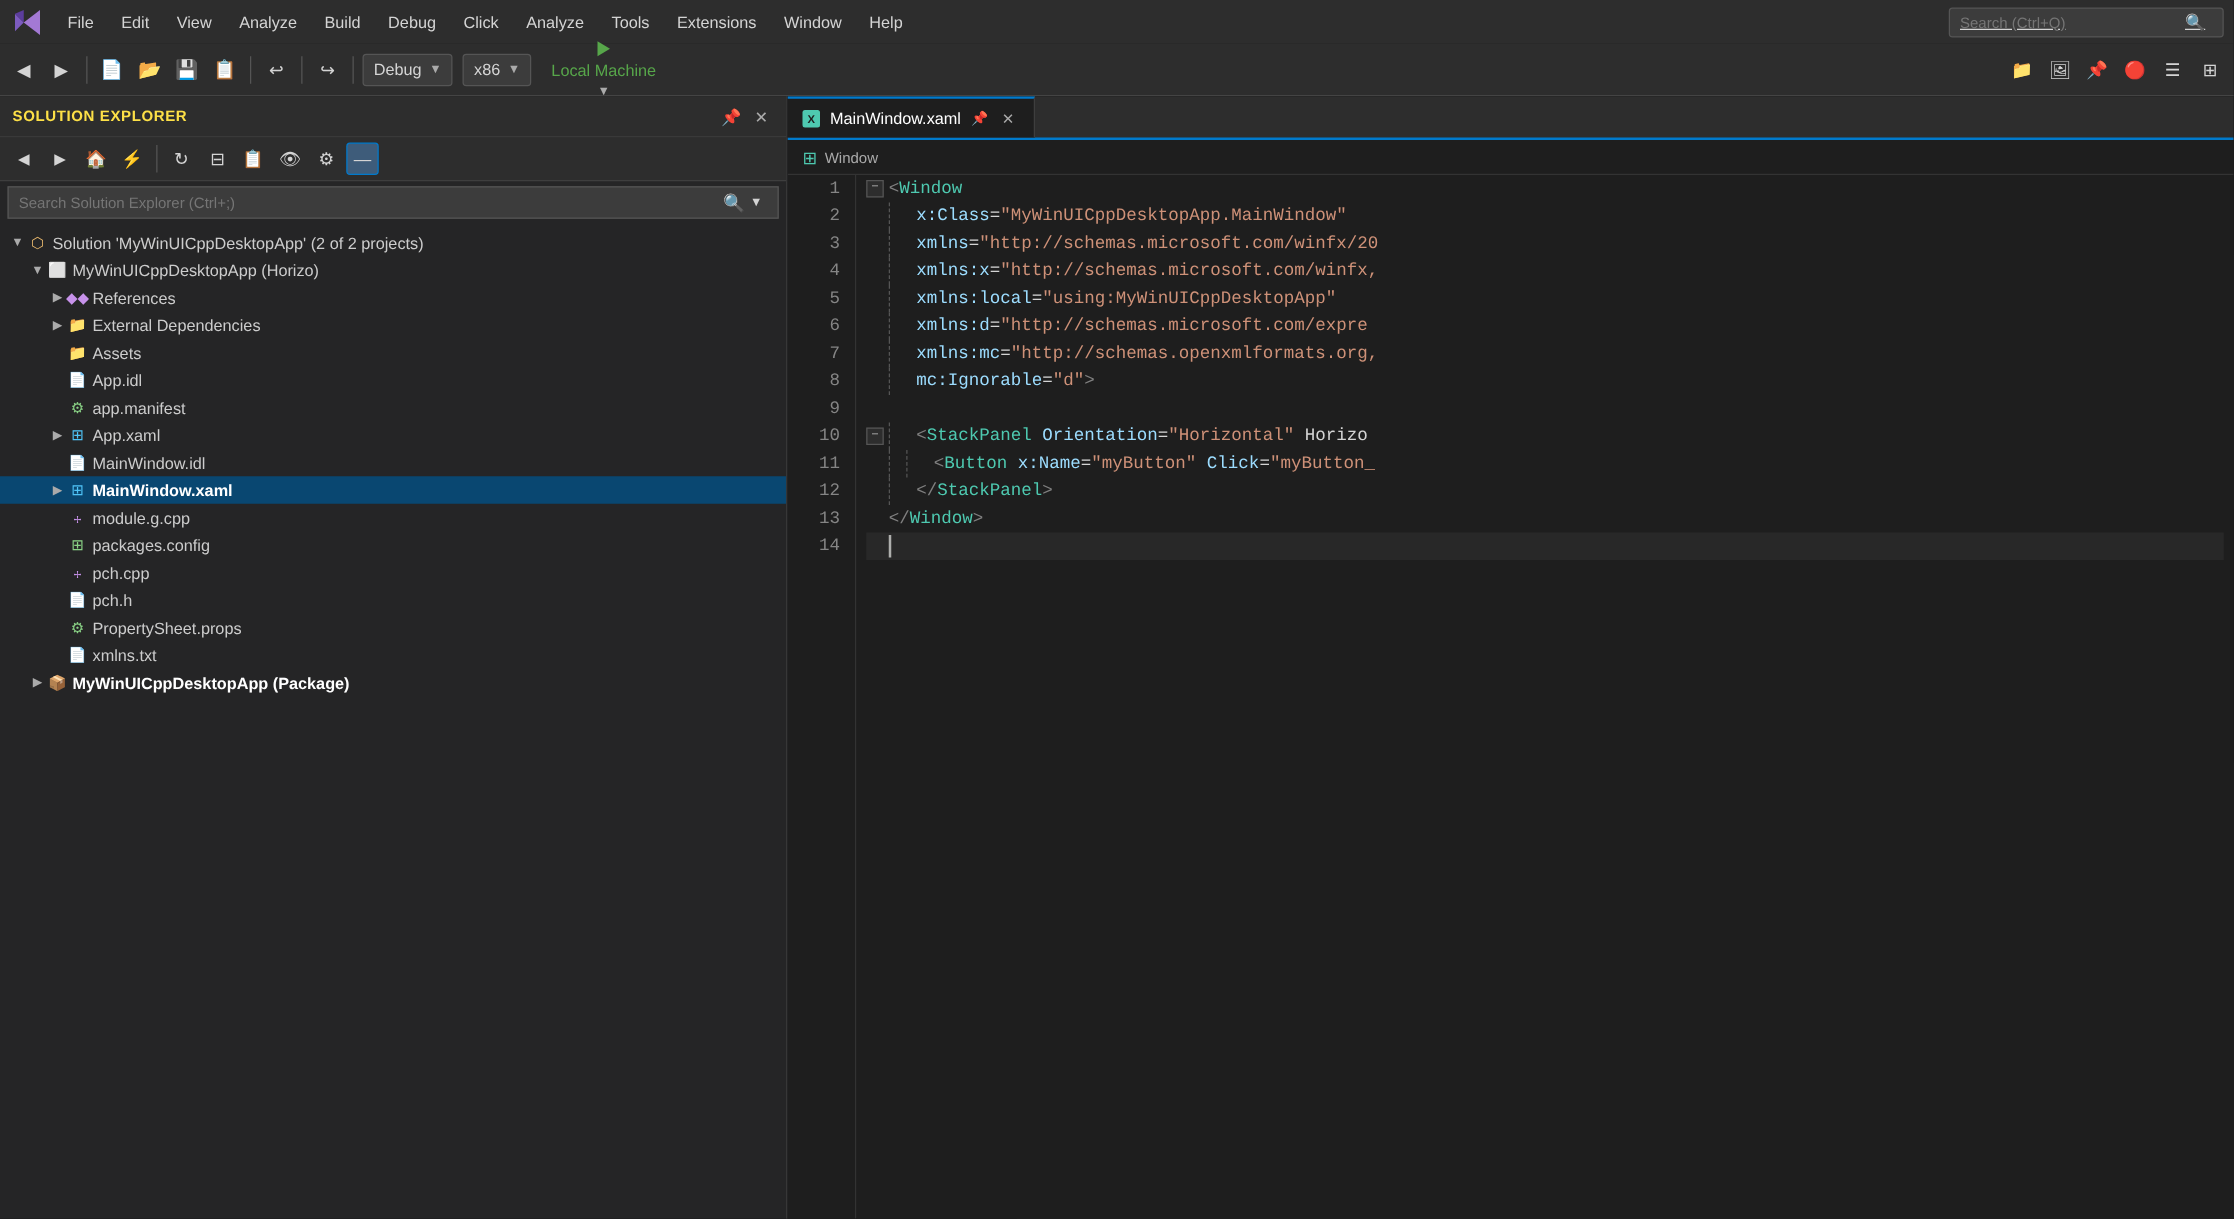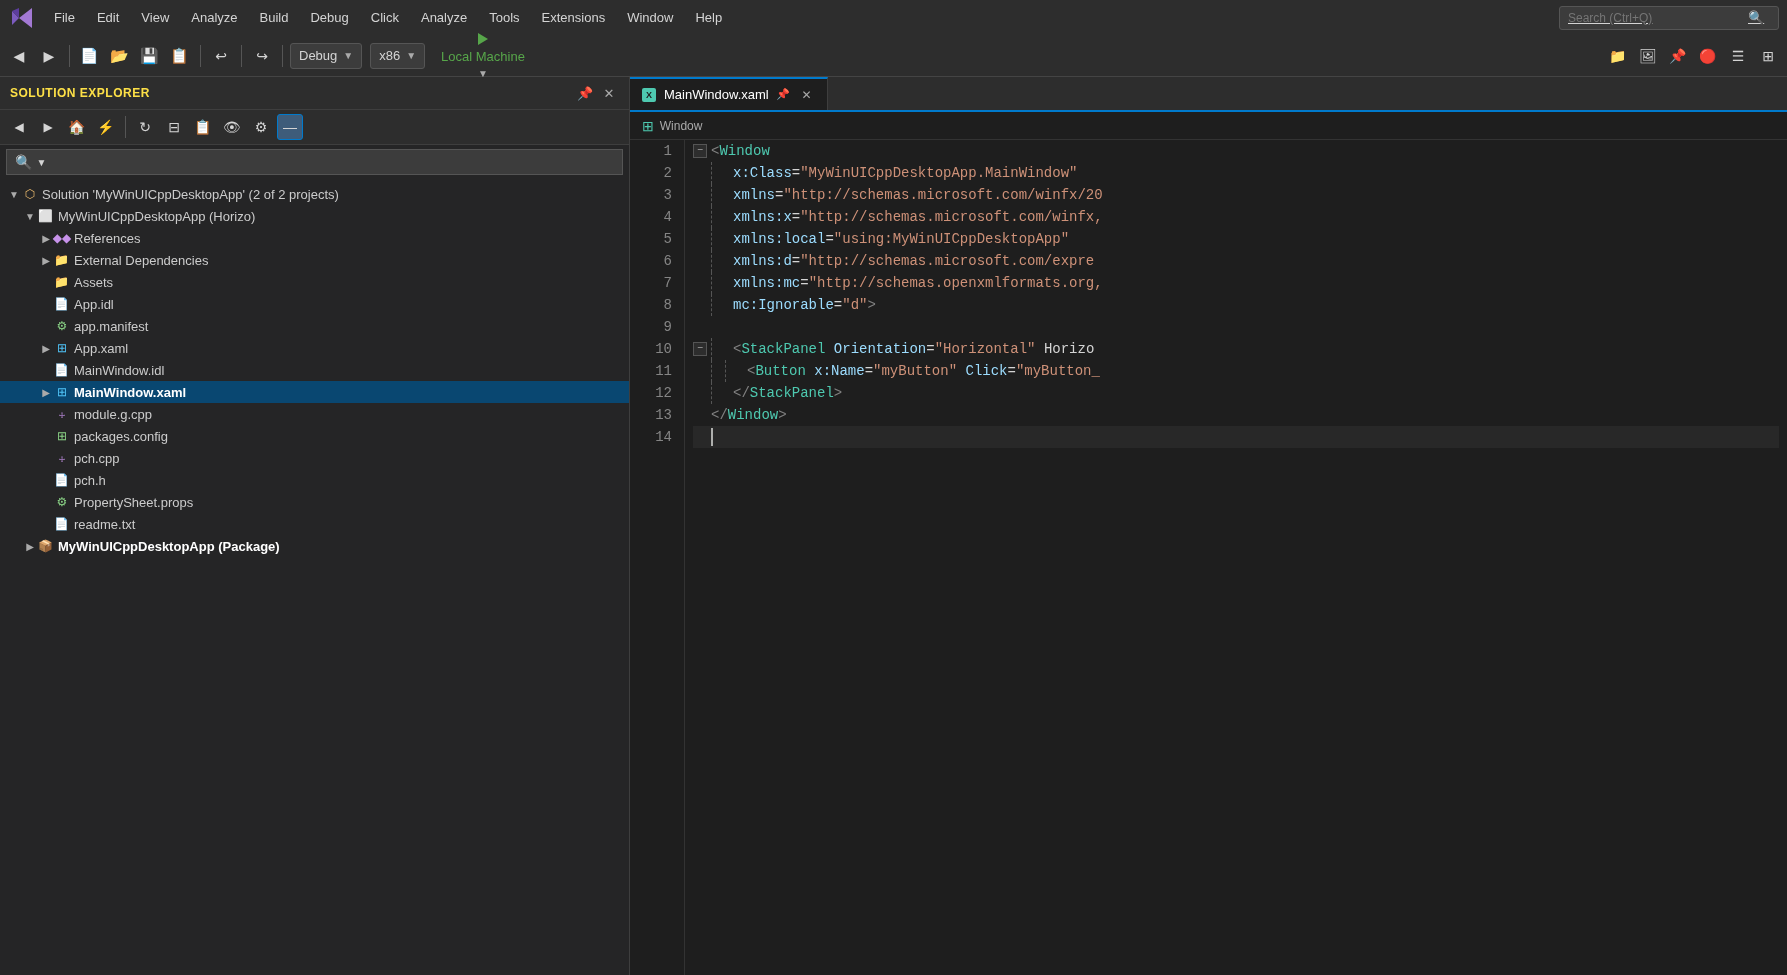--- a/index.html
+++ b/index.html
@@ -491,20 +491,21 @@
       <div class="toolbar-divider"></div>
       <button class="toolbar-btn">↻</button>
       <button class="toolbar-btn">⊟</button>
       <button class="toolbar-btn">📋</button>
       <button class="toolbar-btn">👁</button>
       <button class="toolbar-btn" style="font-size:14px;">⚙</button>
       <button class="toolbar-btn" style="background:#3e5c7a; border:1px solid #007acc;">—</button>
     </div>
 
     <div id="se-search">
+      <input type="text" style="flex: 1 1 0%; background: transparent; border: none; outline: none; color: rgb(153, 153, 153); font-size: 12px;" placeholder="Search Solution Explorer (Ctrl+;)">
       <button id="se-search-btn">🔍</button>
       <button class="toolbar-btn" style="width:18px;height:18px;font-size:10px;">▼</button>
     </div>
 
     <div id="se-tree">
 
       <div class="tree-item">
         <span class="tree-arrow">▼</span>
         <span class="tree-icon icon-solution">⬡</span>
         <span class="tree-label">Solution 'MyWinUICppDesktopApp' (2 of 2 projects)</span>
@@ -595,21 +596,21 @@
 
       <div class="tree-item">
         <span style="width:48px;display:inline-block;"></span>
         <span class="tree-icon" style="color:#89d185;">⚙</span>
         <span class="tree-label">PropertySheet.props</span>
       </div>
 
       <div class="tree-item">
         <span style="width:48px;display:inline-block;"></span>
         <span class="tree-icon" style="color:#d4d4d4;">📄</span>
-        <span class="tree-label">readme.txt</span>
+        <span class="tree-label">xmlns.txt</span>
       </div>
 
       <div class="tree-item">
         <span style="width:16px;display:inline-block;"></span>
         <span class="tree-arrow">▶</span>
         <span class="tree-icon" style="color:#e8b86d;">📦</span>
         <span class="tree-label bold-item">MyWinUICppDesktopApp (Package)</span>
       </div>
     </div>
   </div>

